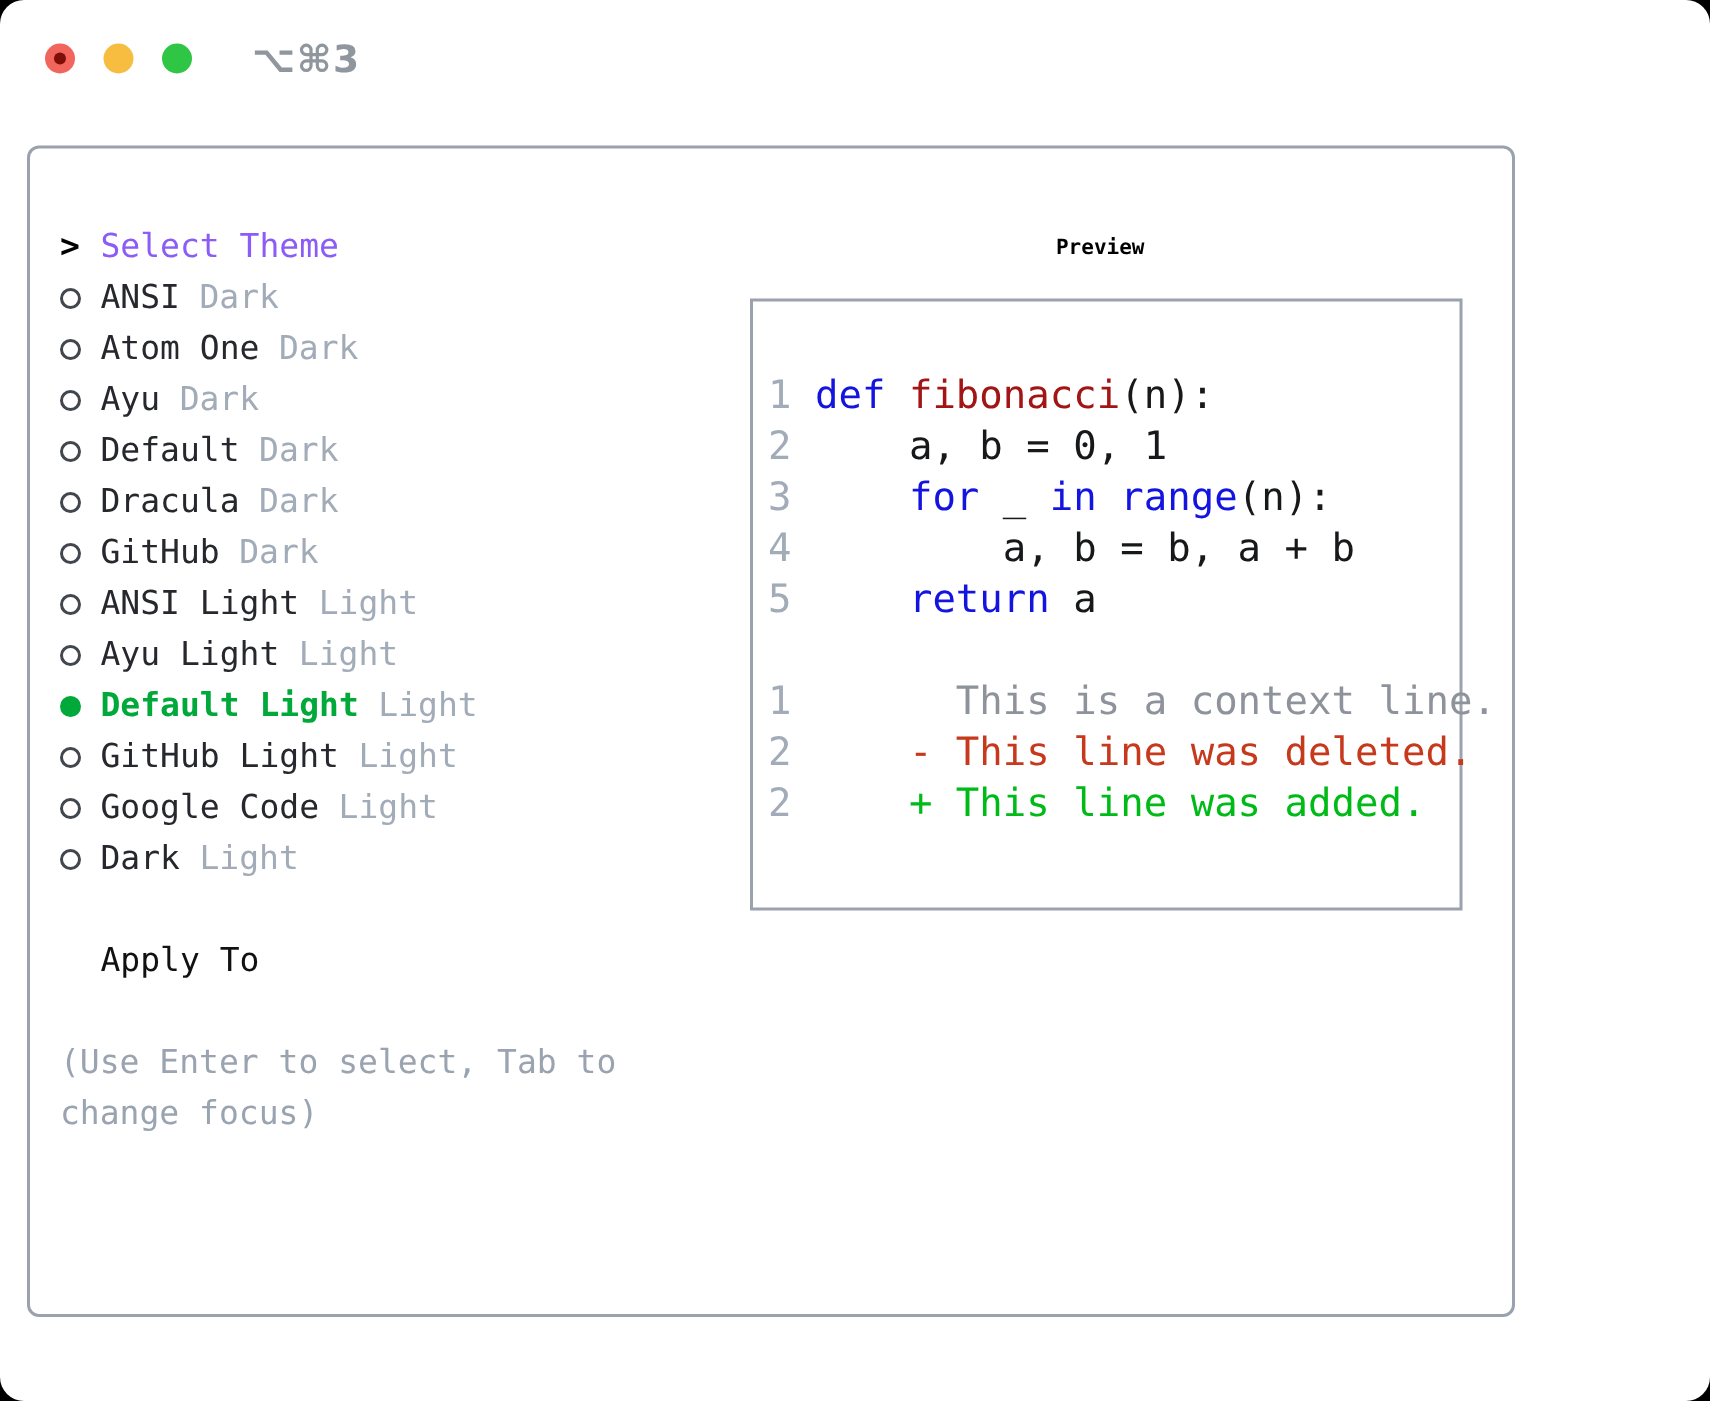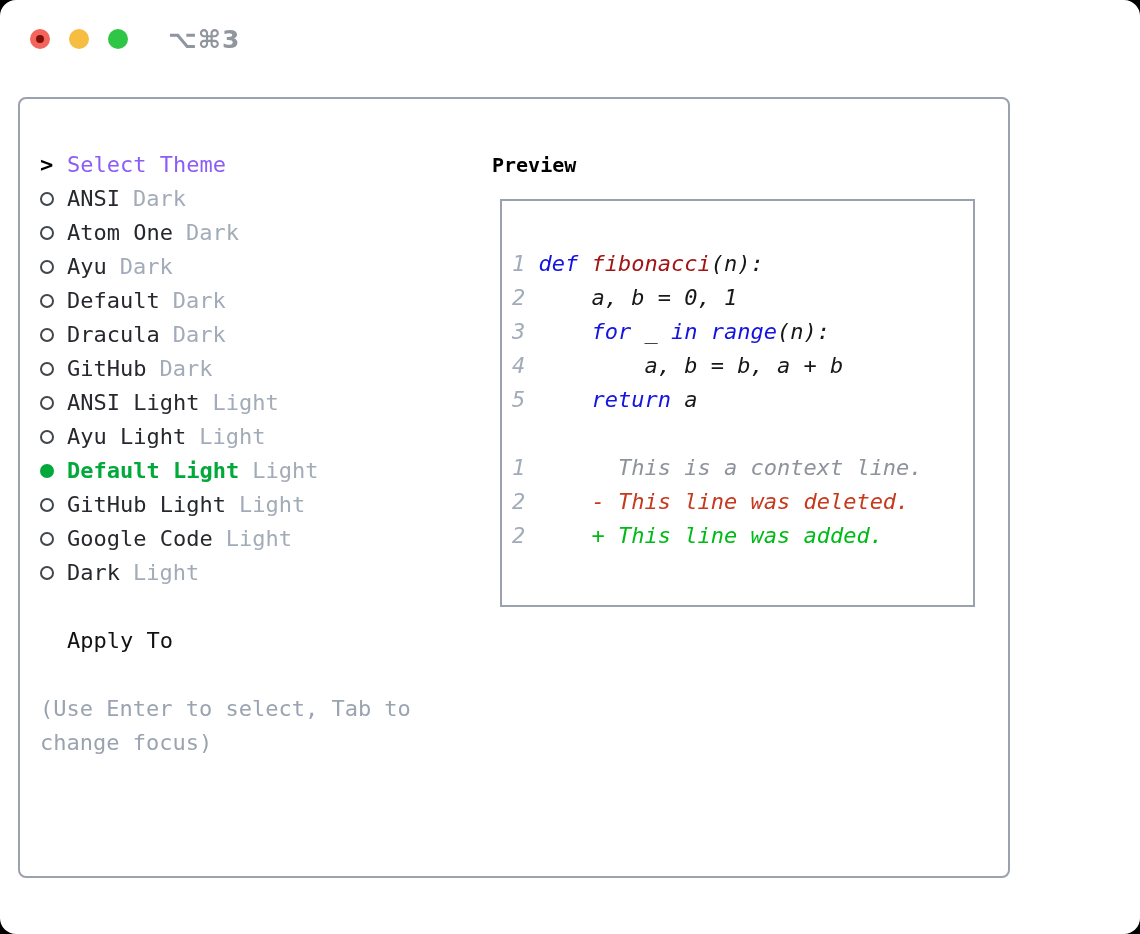--- a/index.html
+++ b/index.html
@@ -43,23 +43,23 @@
   .hdr{font-weight:400;color:#8b5cf6;}
   .t-variant{margin-left:13px;color:var(--muted);}
   .theme-item.selected .t-name{color:var(--accent-green);font-weight:bold;}
   .apply-section{margin-top:34px;}
   .apply-hdr{margin-left:27px;color:#111;}
   .apply-item.selected .t-name{color:var(--accent-green);}
   .hint{margin-top:34px;width:400px;font-size:22px;line-height:34px;color:var(--hint-gray);}
 
   
   .right{margin-left:22px;padding-top:49px;}
-  .preview-hdr{height:34px;line-height:34px;font-size:20px;font-weight:700;color:#000;}
+  .preview-hdr{height:34px;line-height:34px;font-size:14px;font-weight:700;color:#000;text-align:center;}
   .preview-box{margin-top:17px;margin-left:8px;width:475px;height:408px;border:2px solid var(--panel-border);box-sizing:border-box;padding:46px 8px 0 10px;background:#fff;}
-  .code-line{height:34px;line-height:34px;font-size:22px;white-space:pre;color:var(--code-text);font-style:italic;}
+  .code-line{height:34px;line-height:34px;font-size:26px;white-space:pre;color:var(--code-text);}
   .lineno{color:var(--muted);}
   .seg-keyword{color:var(--keyword-blue);}
   .seg-function{color:var(--function-red);}
   .seg-context{color:var(--context-gray);}
   .seg-deleted{color:var(--deleted-red);}
   .seg-added{color:var(--added-green);margin-top:20px;}
 </style>
 </head>
 <body>
 

